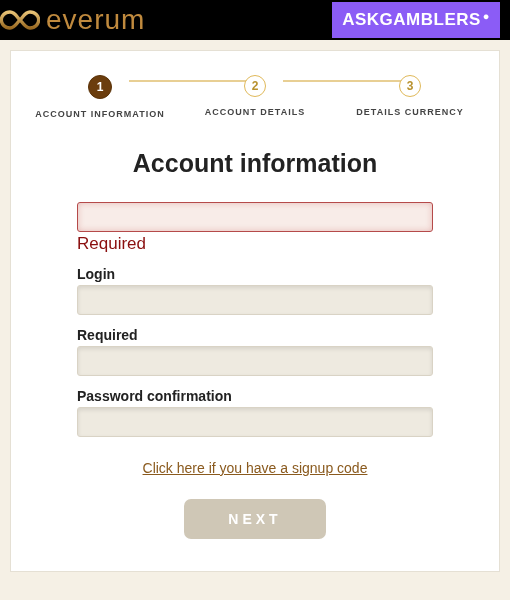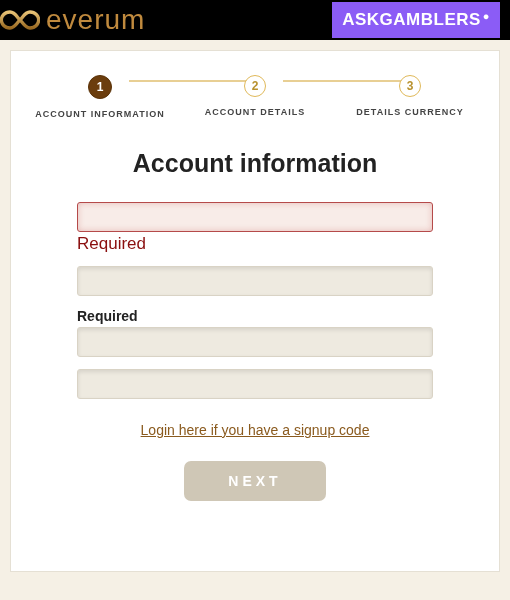--- a/index.html
+++ b/index.html
@@ -222,34 +222,36 @@
   <h1 class="title">Account information</h1>
 
   <div class="form">
 
     <div class="field">
       <input type="text" class="field-input error" value="" style="">
       <div class="field-error-msg">Required</div>
     </div>
 
     <div class="field">
+      <label class="field-label">Login</label>
       <input type="text" class="field-input" value="" style="">
     </div>
 
     <div class="field">
       <label class="field-label">Required</label>
       <input type="password" class="field-input" value="" style="">
     </div>
 
     <div class="field">
+      <label class="field-label">Password confirmation</label>
       <input type="password" class="field-input" value="" style="">
     </div>
 
     <div class="signup-link">
-      <a href="#">Login here if you have a signup code</a>
+      <a href="#">Click here if you have a signup code</a>
     </div>
 
     <div class="next-wrap">
       <button class="next-btn">NEXT</button>
     </div>
 
   </div>
 
 </div>
 

